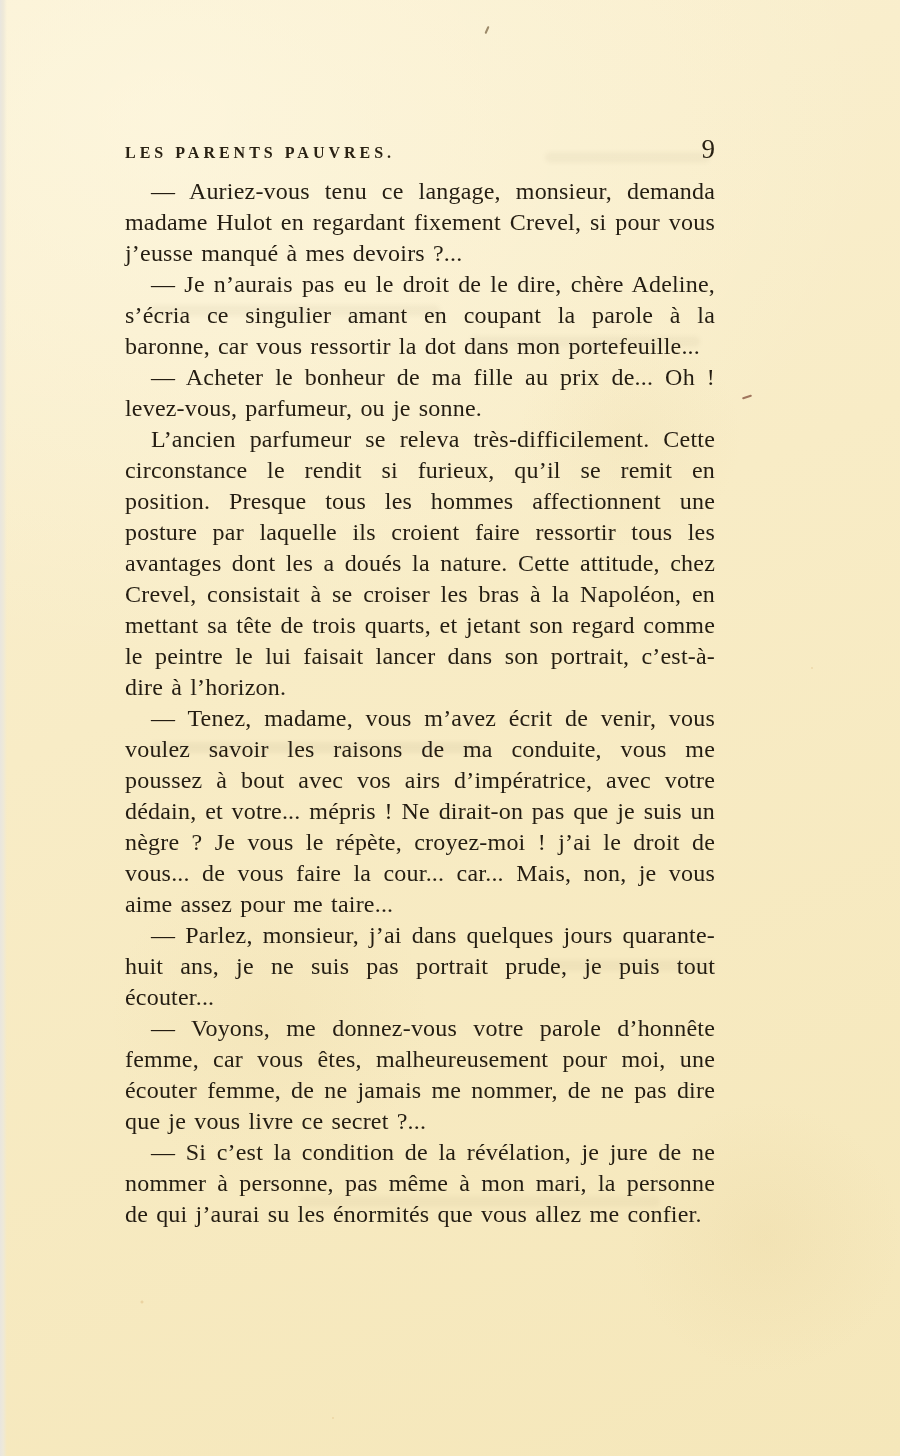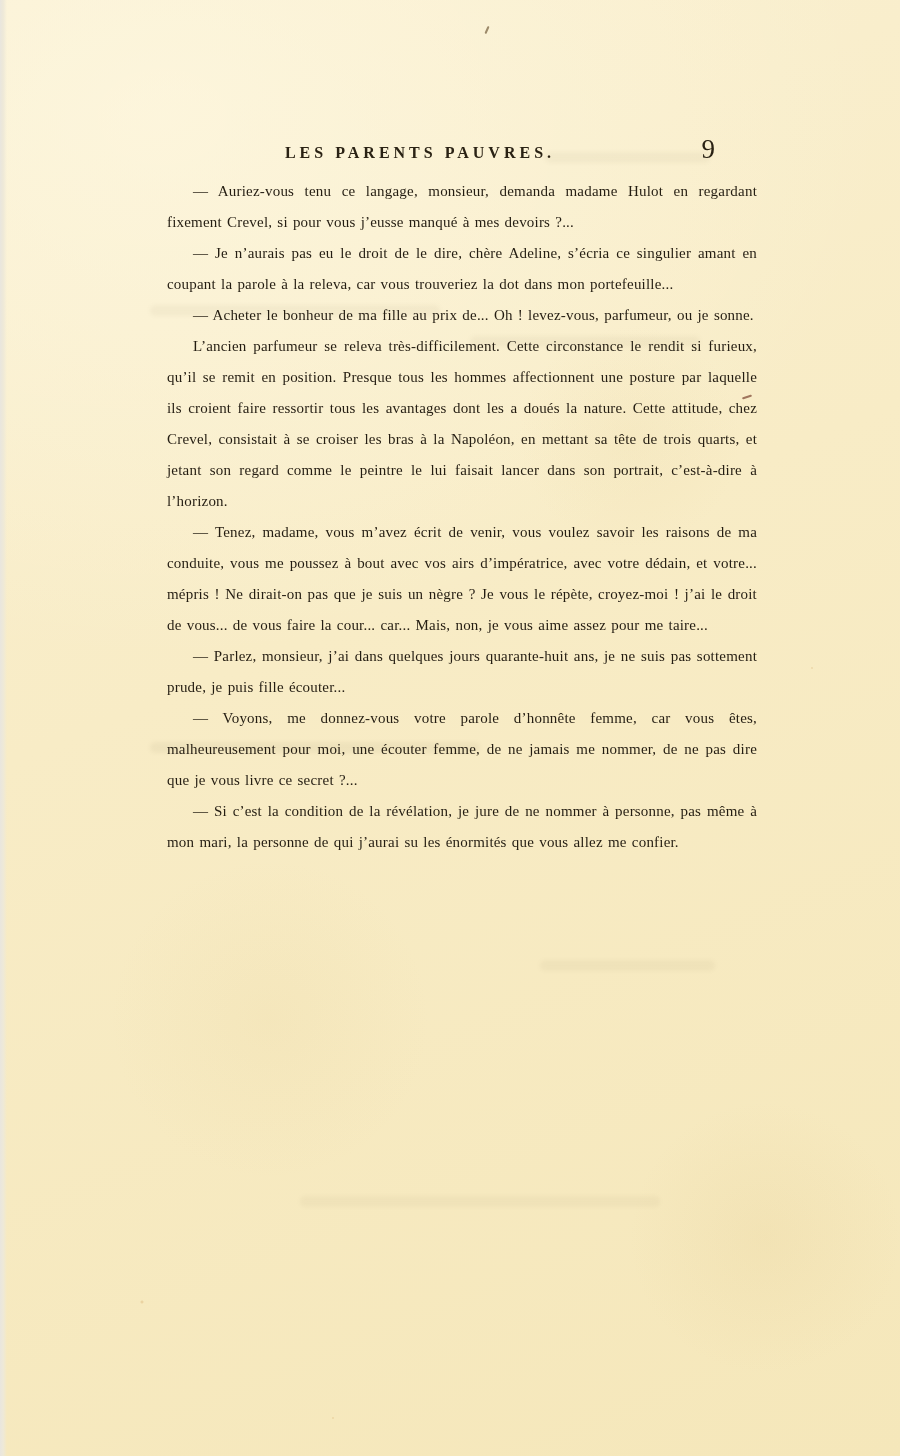--- a/index.html
+++ b/index.html
@@ -42,44 +42,42 @@
     position: absolute;
     left: 125px;
     top: 140px;
     width: 590px;
     height: 30px;
   }
   .running-title {
     position: absolute;
     left: 0; right: 0;
     top: 4px;
-    text-align: center;
     font-size: 16px;
     font-weight: bold;
     letter-spacing: 4px;
     color: #2a2214;
   }
   .page-number {
     position: absolute;
     right: 0;
     top: -6px;
     font-size: 27px;
     color: #2a2214;
   }
   .body-text {
     position: absolute;
     left: 125px;
     top: 176px;
     width: 590px;
-    font-size: 15px;
+    font-size: 24px;
     line-height: 31px;
     text-align: justify;
     letter-spacing: 0.2px;
     word-spacing: 0.08em;
-    margin-left: 42px;
   }
   .body-text p {
     margin: 0;
     text-indent: 26px;
     hyphens: auto;
     -webkit-hyphens: auto;
   }
   
   .ghost {
     position: absolute;
@@ -133,22 +131,22 @@
   <div class="ghost g6"></div>
 
   <div class="running-header">
     <div class="running-title">LES PARENTS PAUVRES.</div>
     <div class="page-number">9</div>
   </div>
 
   <div class="body-text">
 
   <p>— Auriez-vous tenu ce langage, monsieur, demanda madame Hulot en regardant fixement Crevel, si pour vous j’eusse manqué à mes devoirs ?...</p>
-      <p>— Je n’aurais pas eu le droit de le dire, chère Adeline, s’écria ce singulier amant en coupant la parole à la releva, car vous trouveriez la dot dans mon portefeuille...</p>
+      <p>— Je n’aurais pas eu le droit de le dire, chère Adeline, s’écria ce singulier amant en coupant la parole à la baronne, car vous ressortir la dot dans mon portefeuille...</p>
       <p>— Acheter le bonheur de ma fille au prix de... Oh ! levez-vous, parfumeur, ou je sonne.</p>
       <p>L’ancien parfumeur se releva très-difficilement. Cette circonstance le rendit si furieux, qu’il se remit en position. Presque tous les hommes affectionnent une posture par laquelle ils croient faire ressortir tous les avantages dont les a doués la nature. Cette attitude, chez Crevel, consistait à se croiser les bras à la Napoléon, en mettant sa tête de trois quarts, et jetant son regard comme le peintre le lui faisait lancer dans son portrait, c’est-à-dire à l’horizon.</p>
       <p>— Tenez, madame, vous m’avez écrit de venir, vous voulez savoir les raisons de ma conduite, vous me poussez à bout avec vos airs d’impératrice, avec votre dédain, et votre... mépris ! Ne dirait-on pas que je suis un nègre ? Je vous le répète, croyez-moi ! j’ai le droit de vous... de vous faire la cour... car... Mais, non, je vous aime assez pour me taire...</p>
-      <p>— Parlez, monsieur, j’ai dans quelques jours quarante-huit ans, je ne suis pas sottement prude, je puis fille écouter...</p>
+      <p>— Parlez, monsieur, j’ai dans quelques jours quarante-huit ans, je ne suis pas portrait prude, je puis tout écouter...</p>
       <p>— Voyons, me donnez-vous votre parole d’honnête femme, car vous êtes, malheureusement pour moi, une écouter femme, de ne jamais me nommer, de ne pas dire que je vous livre ce secret ?...</p>
       <p>— Si c’est la condition de la révélation, je jure de ne nommer à personne, pas même à mon mari, la personne de qui j’aurai su les énormités que vous allez me confier.</p>
     </div>
 
 </div>
 
 </body></html>

